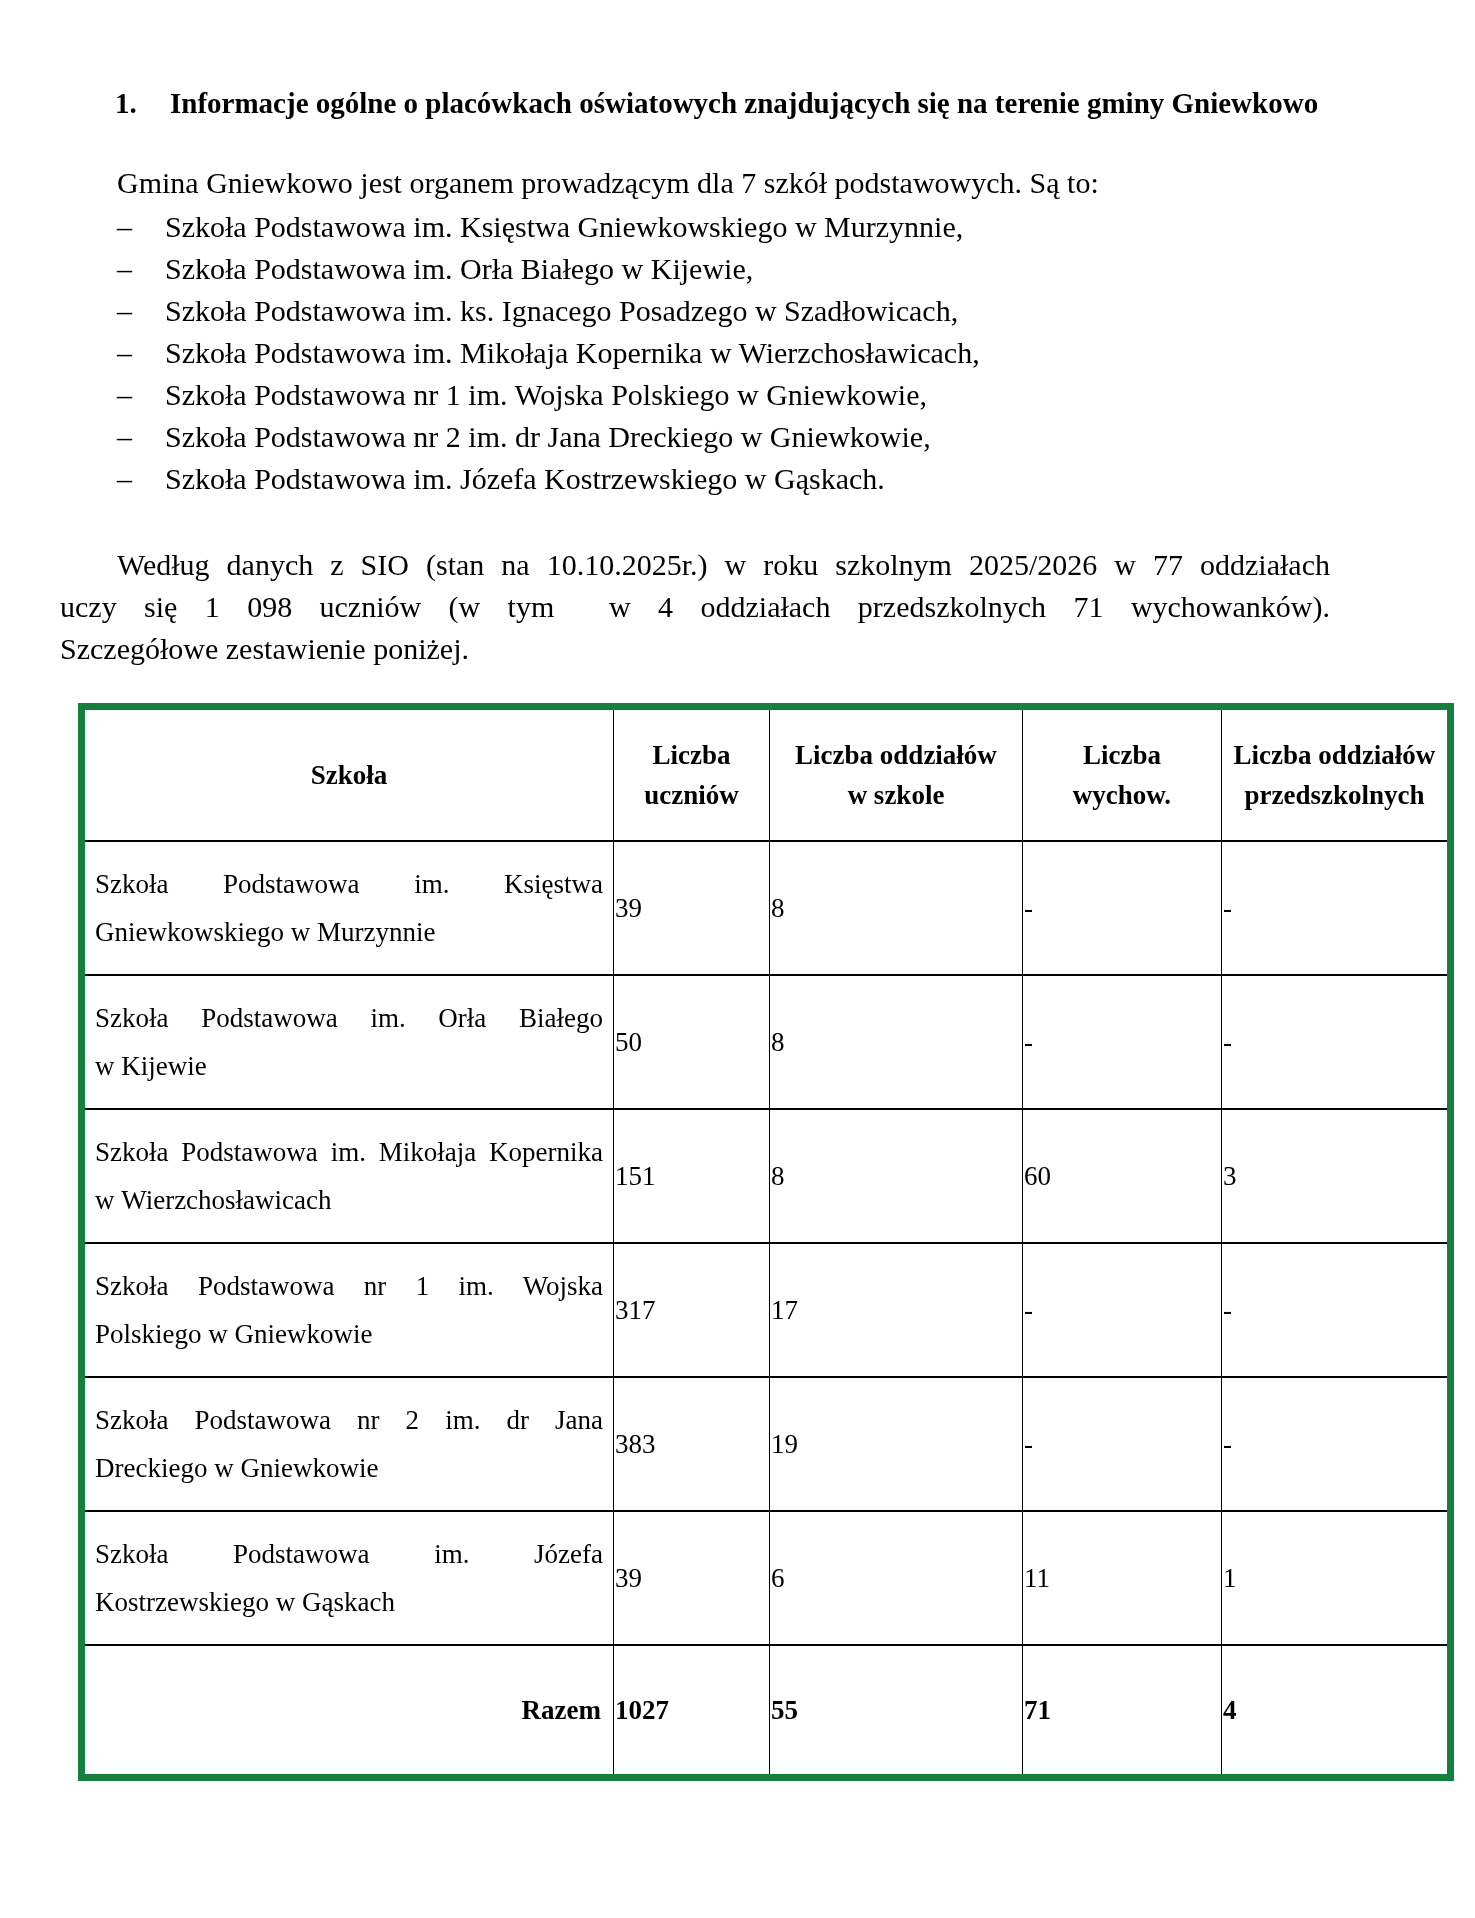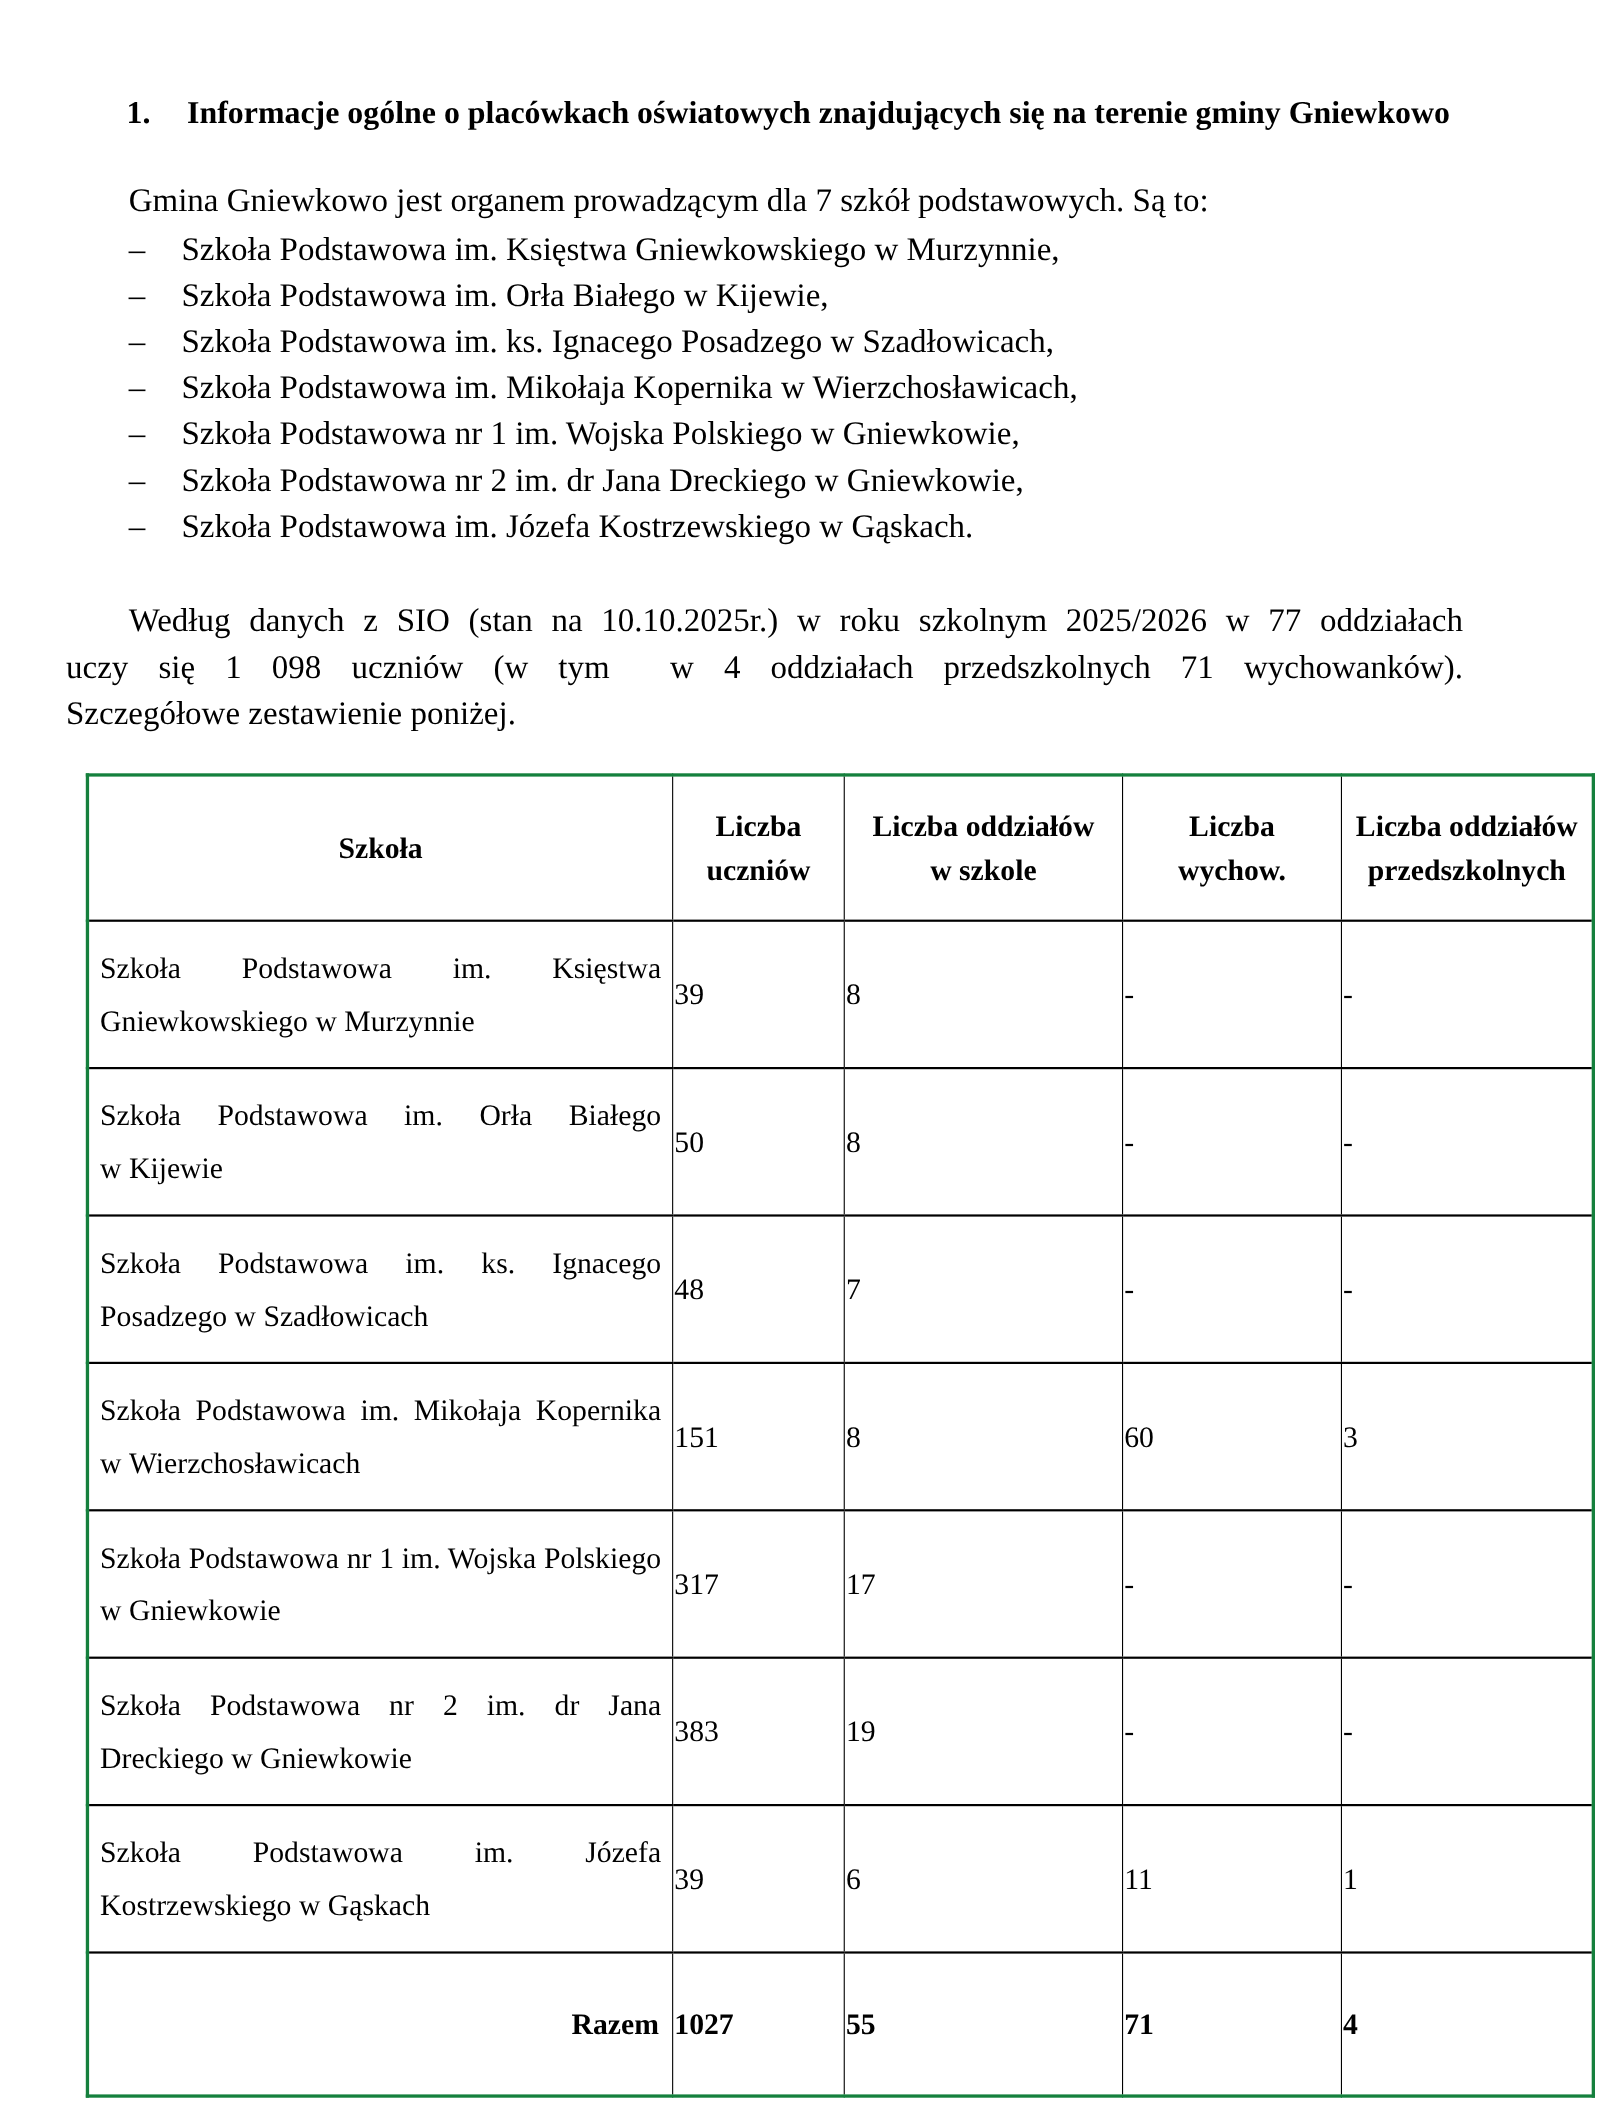--- a/index.html
+++ b/index.html
@@ -22,21 +22,21 @@
   .school-list .dash{position:absolute;left:57px;top:0;}
 
   .details{margin-top:9px;}
   .details .jline{line-height:42px;text-align:justify;text-align-last:justify;}
   .details .first{text-indent:57px;margin-top:44px;}
   .details .lastline{line-height:42px;text-align:left;}
 
   .table-wrap{margin:33px 0 0 78px;}
   table{
     border-collapse:collapse;table-layout:fixed;width:1369px;
-    font-size:27px;border:3px solid #15803d;padding-left:16px;
+    font-size:27px;border:7px solid #15803d;padding-left:16px;
   }
   th,td{
     border:2px solid #000;border-left-width:1px;border-right-width:1px;
     vertical-align:middle;overflow:hidden;
   }
   thead th{
     font-weight:bold;text-align:center;line-height:40px;height:130px;padding:0 10px;
   }
   tbody td{height:130px;}
   td.school{text-align:justify;padding:0 10px;line-height:48px;}
@@ -122,27 +122,20 @@
         <td class="num">-</td>
       </tr>
       <tr>
         <td class="school">Szkoła Podstawowa im. Orła Białego w&nbsp;Kijewie</td>
         <td class="num">50</td>
         <td class="num">8</td>
         <td class="num">-</td>
         <td class="num">-</td>
       </tr>
       <tr>
-        <td class="school">Szkoła Podstawowa im. ks. Ignacego Posadzego w&nbsp;Szadłowicach</td>
-        <td class="num">48</td>
-        <td class="num">7</td>
-        <td class="num">-</td>
-        <td class="num">-</td>
-      </tr>
-      <tr>
         <td class="school">Szkoła Podstawowa im. Mikołaja Kopernika w&nbsp;Wierzchosławicach</td>
         <td class="num">151</td>
         <td class="num">8</td>
         <td class="num">60</td>
         <td class="num">3</td>
       </tr>
       <tr>
         <td class="school">Szkoła Podstawowa nr 1 im. Wojska Polskiego w&nbsp;Gniewkowie</td>
         <td class="num">317</td>
         <td class="num">17</td>

